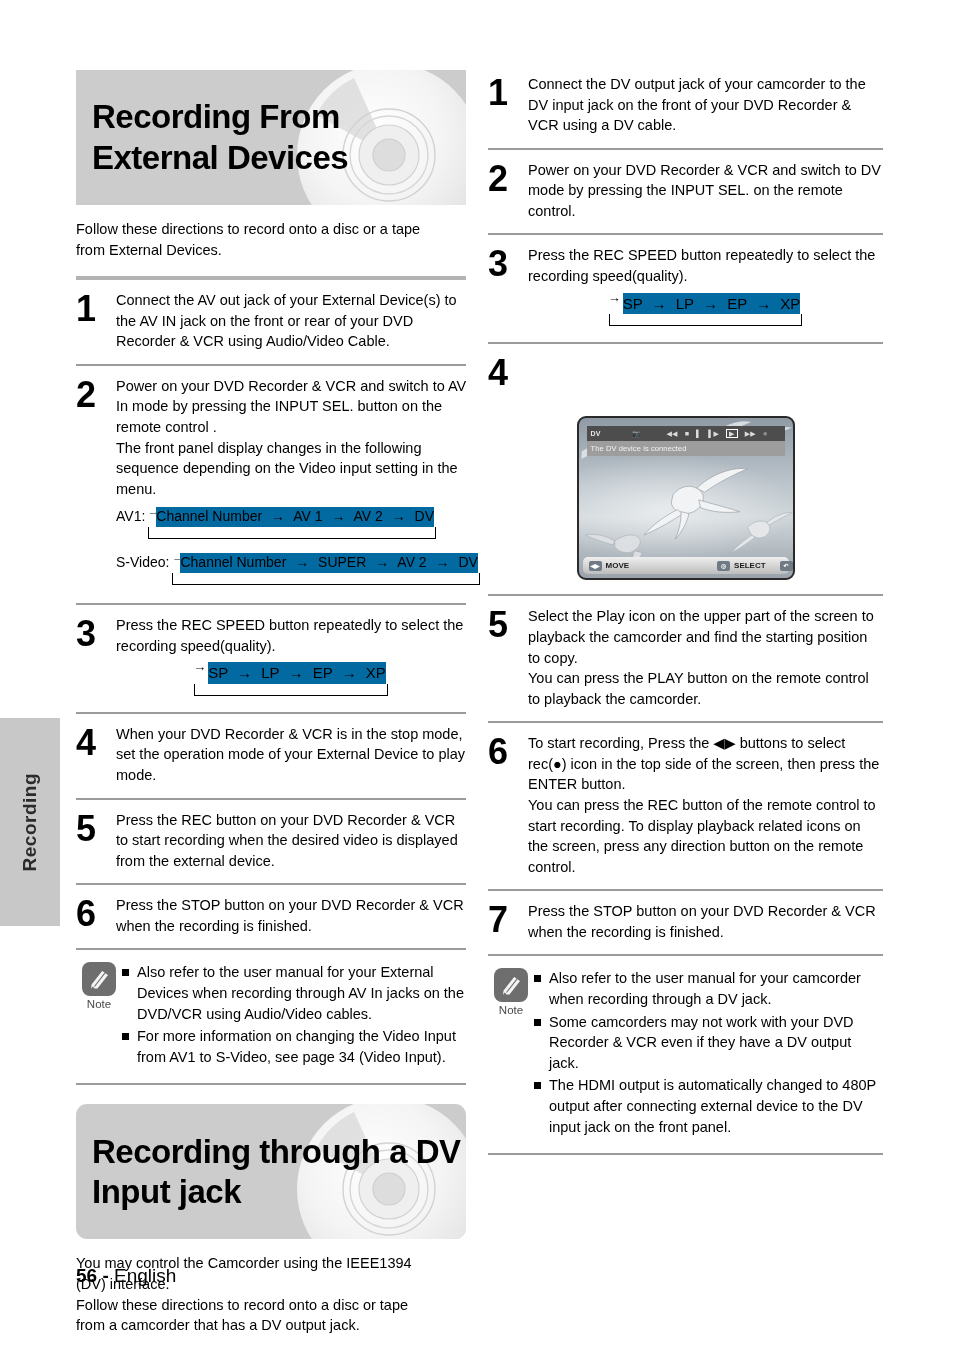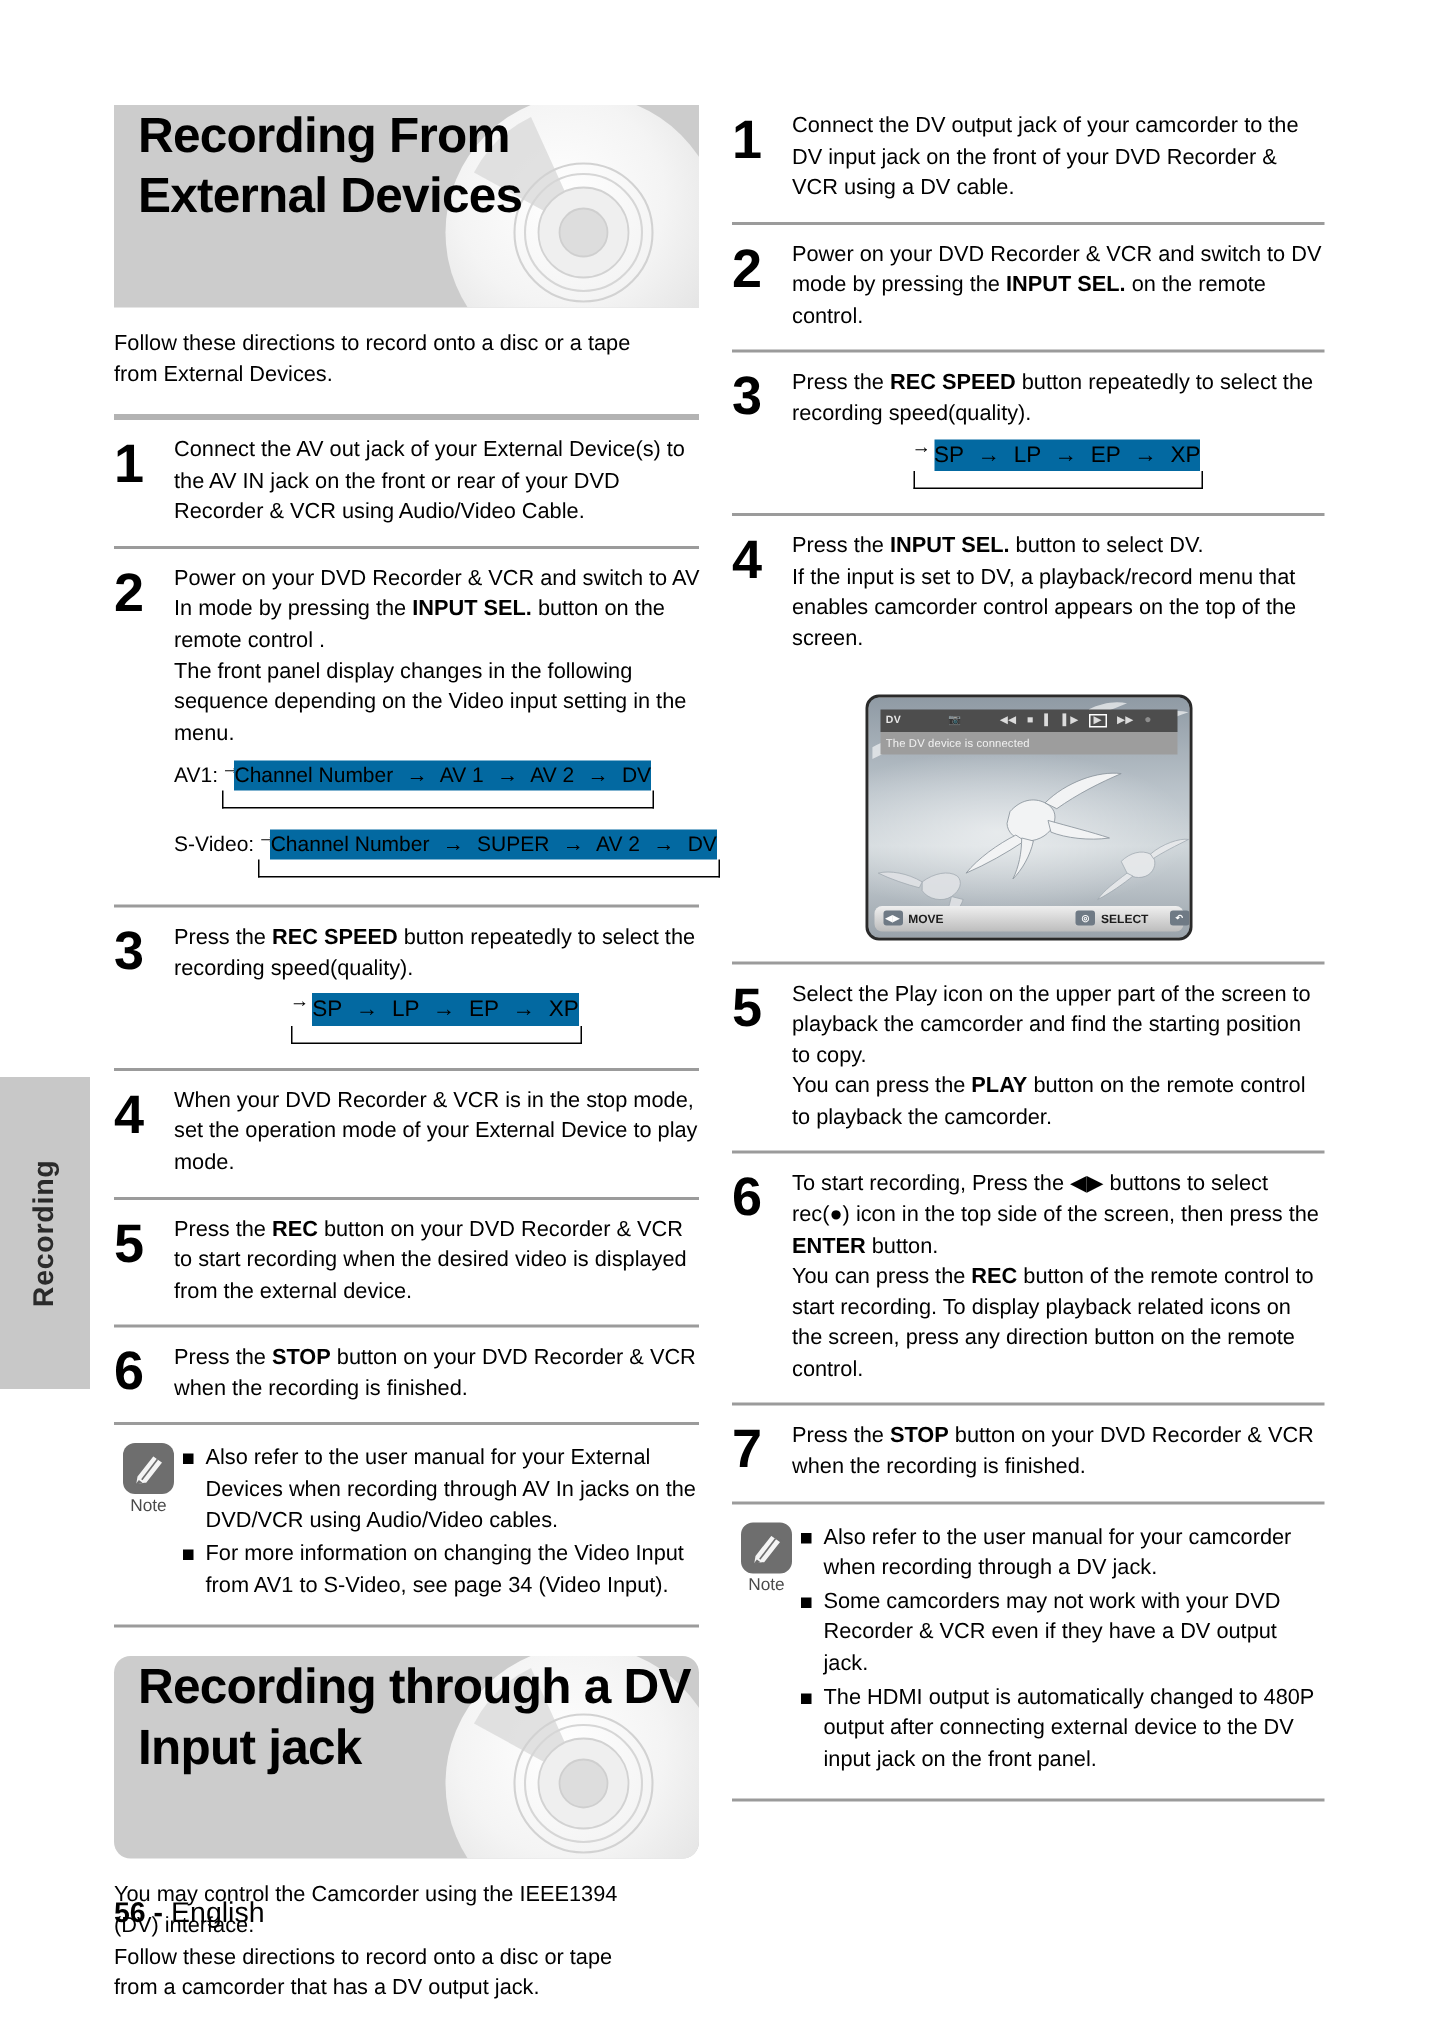--- a/index.html
+++ b/index.html
@@ -35,21 +35,21 @@
   .page { position:absolute; left:0; top:0; width:954px; height:1349px; }
   .col-left  { position:absolute; left:76px;  top:70px; width:390px; }
   .col-right { position:absolute; left:488px; top:70px; width:395px; }
 
   
   .sec-header {
     position: relative;
     height: 135px;
     background: #cccccc;
     overflow: hidden;
-    display: flex; flex-direction: column; 
+    display: flex; flex-direction: column; justify-content: center;
   }
   .sec-header h1 {
     position: relative;
     z-index: 3;
     margin: 0;
     padding-left: 16px;
     font-size: 33px;
     line-height: 1.22;
     font-weight: bold;
     letter-spacing: -0.5px;
@@ -75,21 +75,21 @@
   .step { display: flex; padding: 10px 0 12px 0; }
   .step .num {
     width: 40px; flex: 0 0 40px;
     font-size: 36px; font-weight: bold; line-height: 0.95;
     font-family: "Liberation Sans", sans-serif;
     text-align: left;
     padding-top: 2px;
   }
   .step .body { flex: 1 1 auto; font-size: 14.5px; line-height: 1.42; }
   .step .body p { margin: 0; }
-  .step .body b { font-weight: bold; }
+  .step .body b { font-weight: normal; }
 
   
   .flow-wrap { margin: 8px 0 6px 0; position: relative; }
   .flow-row  { display: flex; align-items: baseline; font-size: 14px; white-space: nowrap; }
   .flow-label { margin-right: 3px; text-align: center; }
   .flow-box {
     position: relative;
     display: inline-block;
     padding: 0 2px 12px 8px;
   }
@@ -410,23 +410,20 @@
             </span>
             <span class="loop"></span>
           </span>
         </div>
       </div>
     </div>
     <div class="rule-thin"></div>
 
     <div class="step">
       <div class="num">4</div>
-      <div class="body">
-          <p>Press the <b>INPUT SEL.</b> button to select DV.<br>If the input is set to DV, a playback/record menu that enables camcorder control appears on the top of the screen.</p>
-        </div>
     </div>
 
     <div class="shot-wrap">
       <div class="shot">
         <div class="sky-glow"></div>
         <svg class="birds" viewBox="0 0 218 164">
           <g fill="#f2f3f4" stroke="#8d969e" stroke-width=".6">
             <path d="M96 78 C103 70 112 68 120 72 C126 75 128 80 126 86 C124 93 116 98 108 98 C100 98 94 92 94 86 Z"></path>
             <path d="M120 72 C134 58 156 50 172 52 C158 58 142 66 128 76 Z"></path>
             <path d="M100 94 C88 100 74 110 66 120 C80 114 94 106 106 98 Z"></path>

